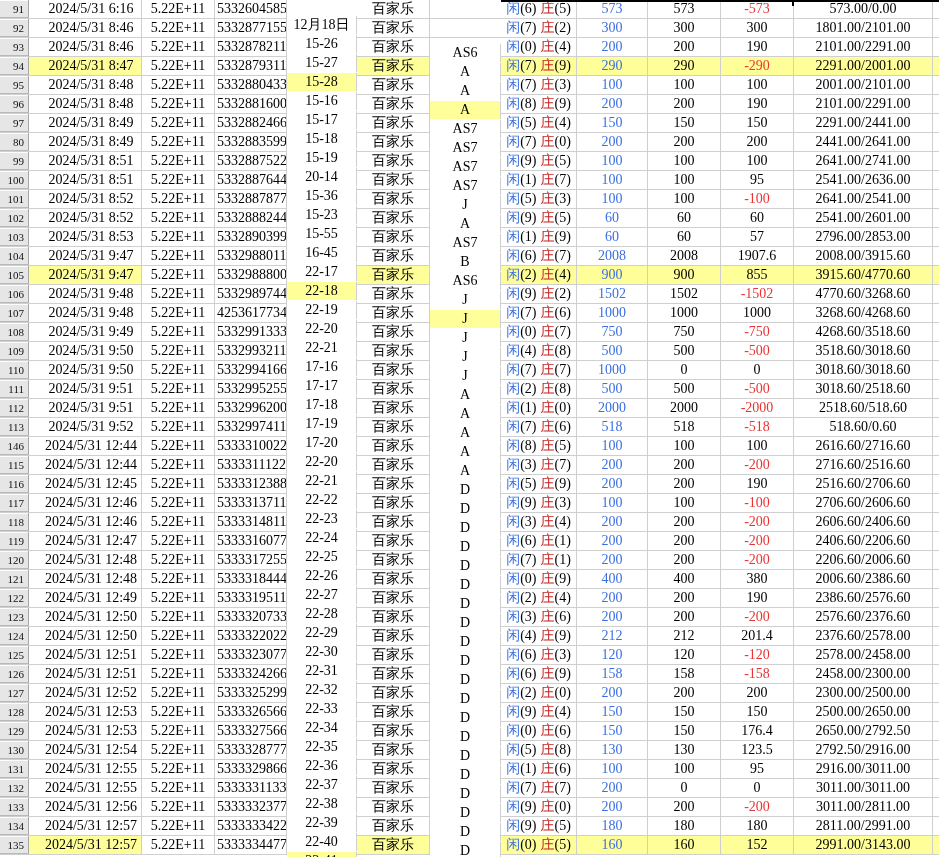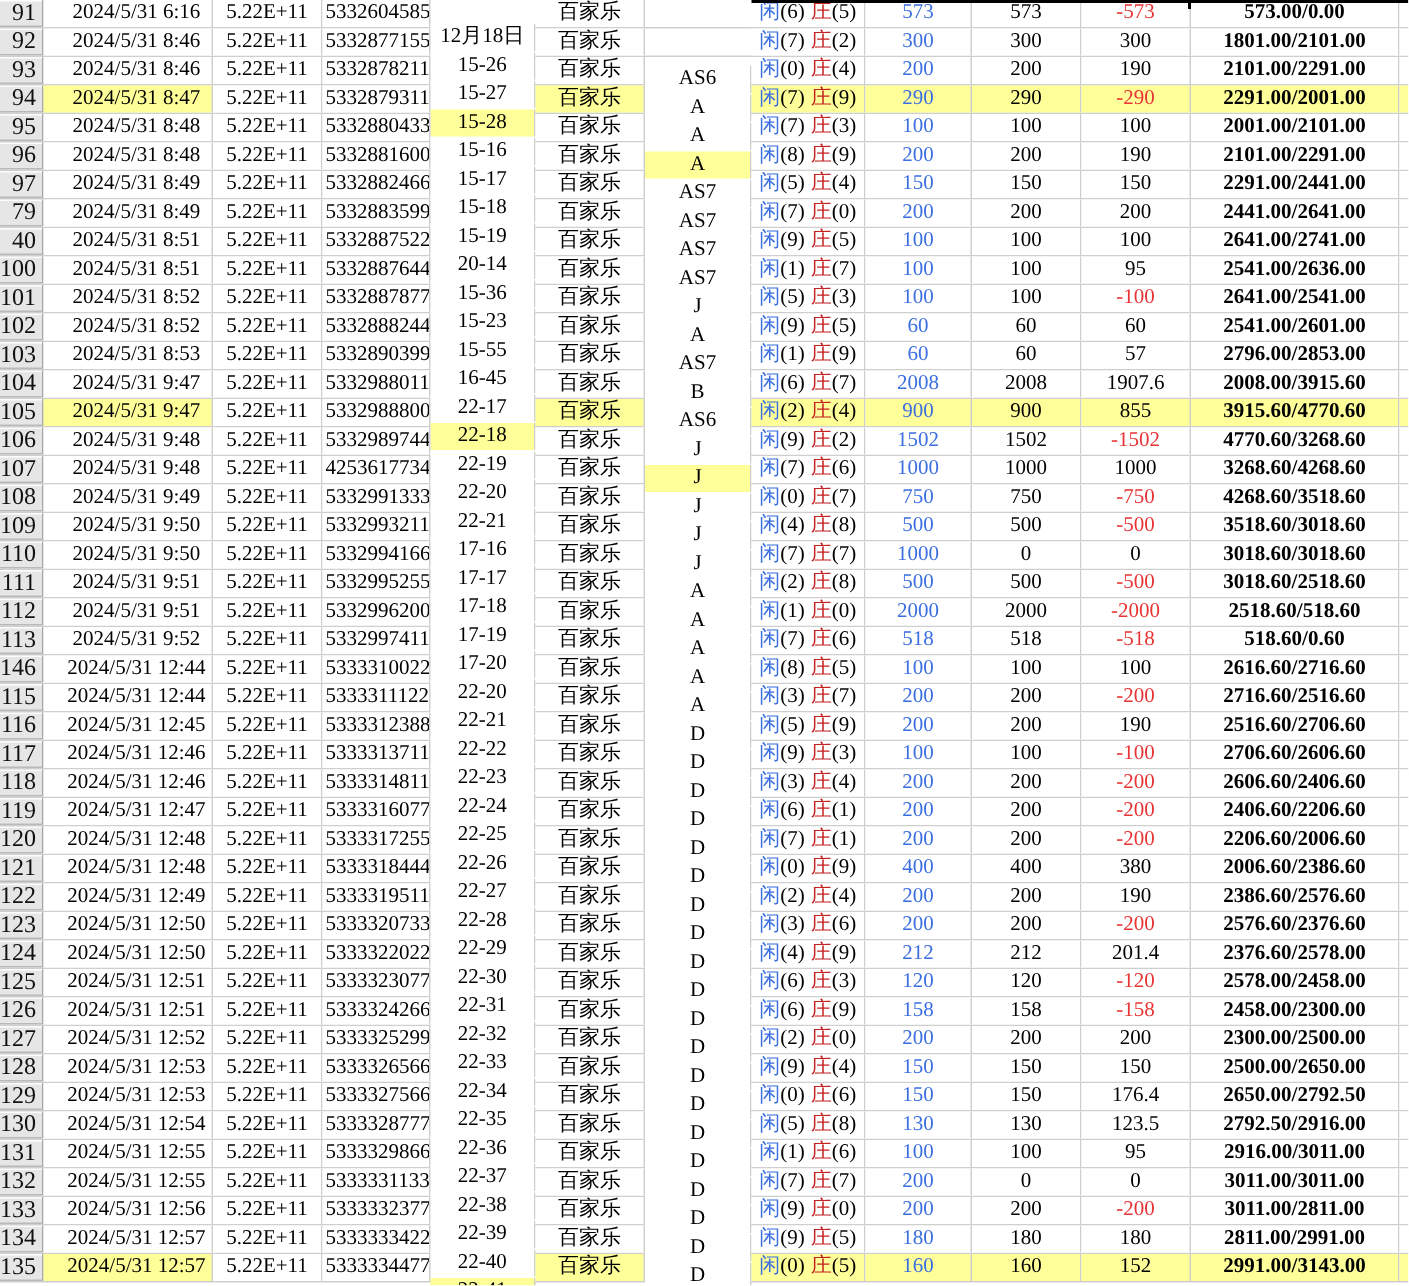--- a/index.html
+++ b/index.html
@@ -31,36 +31,36 @@
     background:#fff;
   }
   .rowhead{
     width:29px;
     background:var(--hdr-bg);
     border-right:1px solid var(--hdr-border);
     border-bottom:1px solid #b9b9b9;
     box-shadow:inset 0 1px 0 #fdfdfd;
     justify-content:flex-end;
     padding-right:4px;
-    font-size:16px;color:#111;
+    font-size:11px;color:#111;
     height:18px;margin-bottom:-1px;
     cursor:default;
   }
   .c-time{width:113px;padding-left:12px;}
   .c-sci{width:73px;}
   .c-acct{width:72px;justify-content:flex-start;padding-left:2px;}
   .c-id{width:70px;margin-top:16px;}
   .c-game{width:73px;}
   .c-type{width:71px;margin-top:44px;}
   .c-res{width:76px;}
   .c-bet{width:71px;color:var(--blue);}
   .c-a2{width:73px;}
   .c-a3{width:73px;}
   .c-a3.neg{color:var(--red-num);text-align:center;}
-  .c-bal{width:139px;font-weight:bold;}
+  .c-bal{width:139px;}
   .c-edge{width:6px;border-right:none;}
   .c-res .pl{color:var(--blue);}
   .c-res .bk{color:var(--red-zh);margin-left:4px;}
   .c-res .pts{color:#000;}
   .row.hl .cell:not(.c-sci):not(.c-acct):not(.rowhead){background:var(--yellow);}
   .sel-line{position:absolute;top:0;left:501px;width:438px;height:2px;background:#000;}
   .sel-tick{position:absolute;top:0;left:792px;width:2px;height:6px;background:#000;}
 </style>
 </head>
 <body>
@@ -202,41 +202,41 @@
         <span class="bk">庄</span>
         <span class="pts">(4)</span>
       </div>
       <div class="cell c-bet">150</div>
       <div class="cell c-a2">150</div>
       <div class="cell c-a3">150</div>
       <div class="cell c-bal">2291.00/2441.00</div>
       <div class="cell c-edge"></div>
     </div>
     <div class="row">
-      <div class="cell rowhead">79</div>
+      <div class="cell rowhead">80</div>
       <div class="cell c-time">2024/5/31 8:49</div>
       <div class="cell c-sci">5.22E+11</div>
       <div class="cell c-acct">5332883599</div>
       <div class="cell c-id">15-19</div>
       <div class="cell c-game">百家乐</div>
       <div class="cell c-type">AS7</div>
       <div class="cell c-res">
         <span class="pl">闲</span>
         <span class="pts">(7)</span>
         <span class="bk">庄</span>
         <span class="pts">(0)</span>
       </div>
       <div class="cell c-bet">200</div>
       <div class="cell c-a2">200</div>
       <div class="cell c-a3">200</div>
       <div class="cell c-bal">2441.00/2641.00</div>
       <div class="cell c-edge"></div>
     </div>
     <div class="row">
-      <div class="cell rowhead">40</div>
+      <div class="cell rowhead">99</div>
       <div class="cell c-time">2024/5/31 8:51</div>
       <div class="cell c-sci">5.22E+11</div>
       <div class="cell c-acct">5332887522</div>
       <div class="cell c-id">20-14</div>
       <div class="cell c-game">百家乐</div>
       <div class="cell c-type">J</div>
       <div class="cell c-res">
         <span class="pl">闲</span>
         <span class="pts">(9)</span>
         <span class="bk">庄</span>

